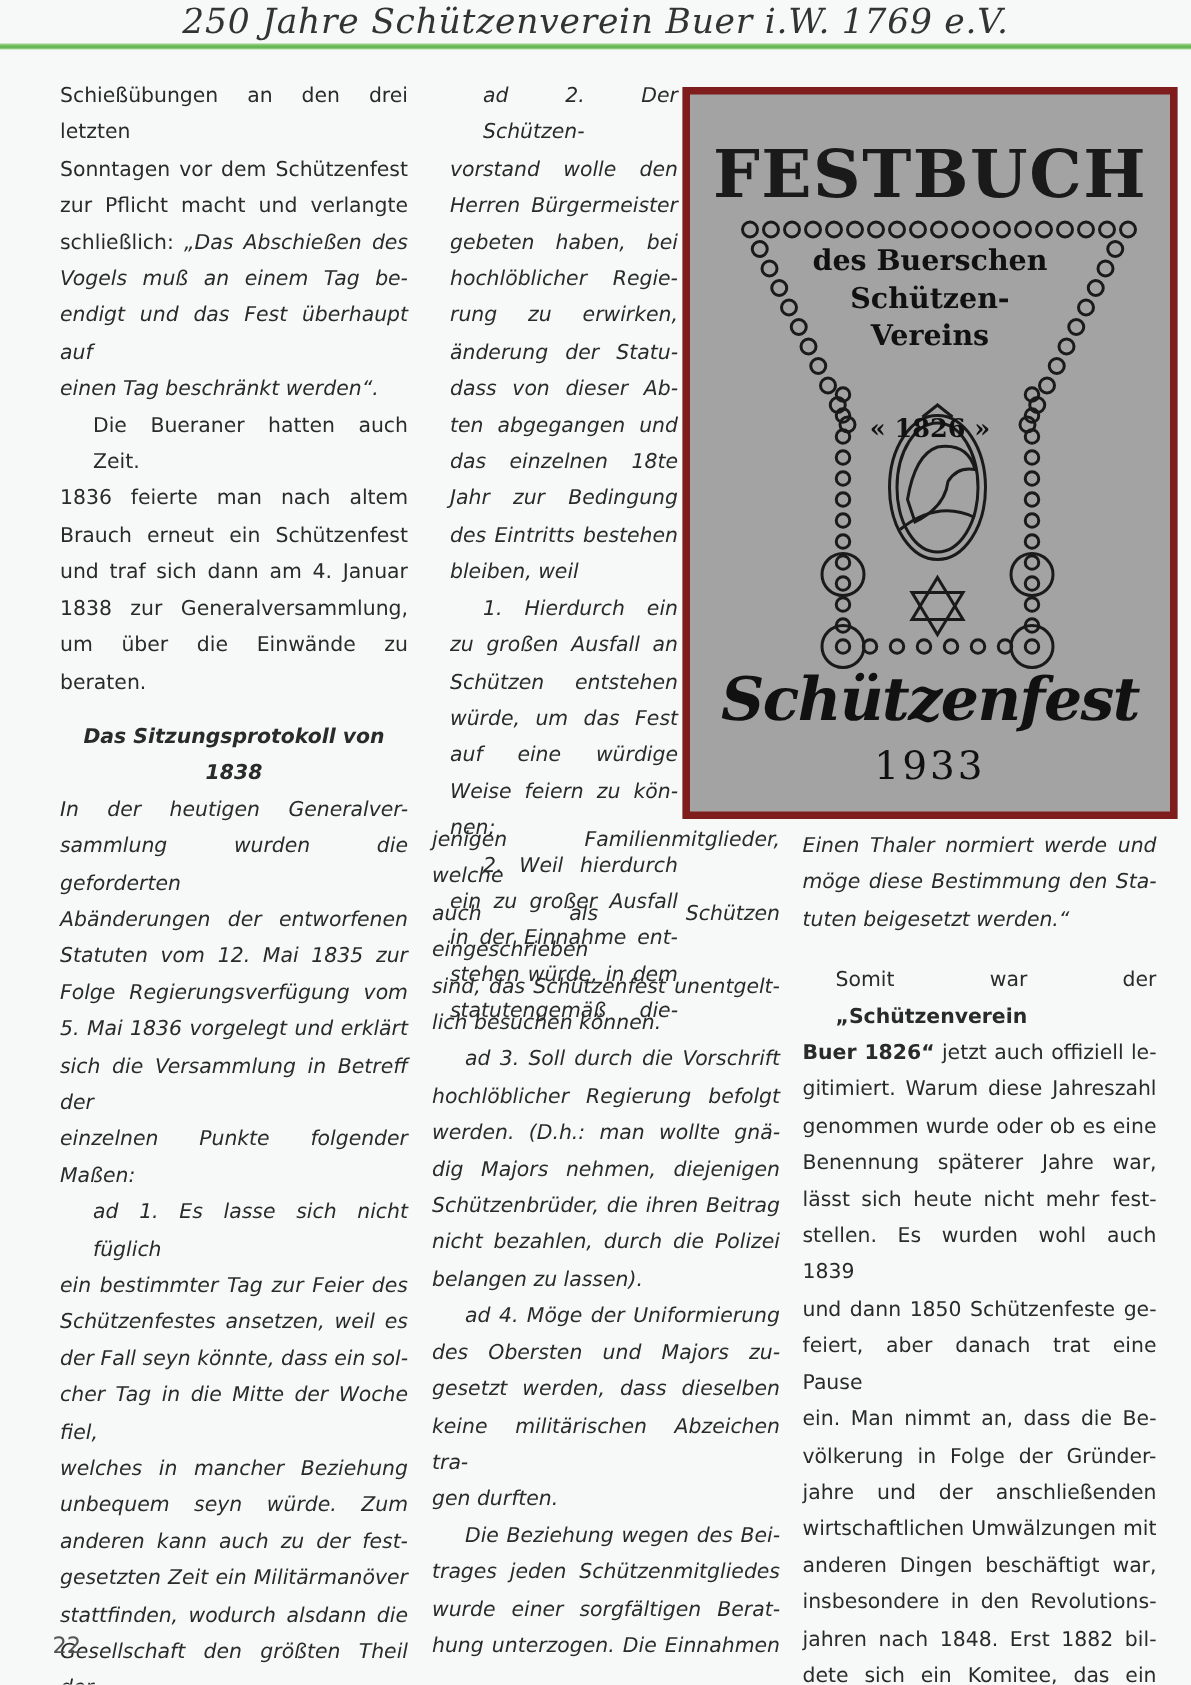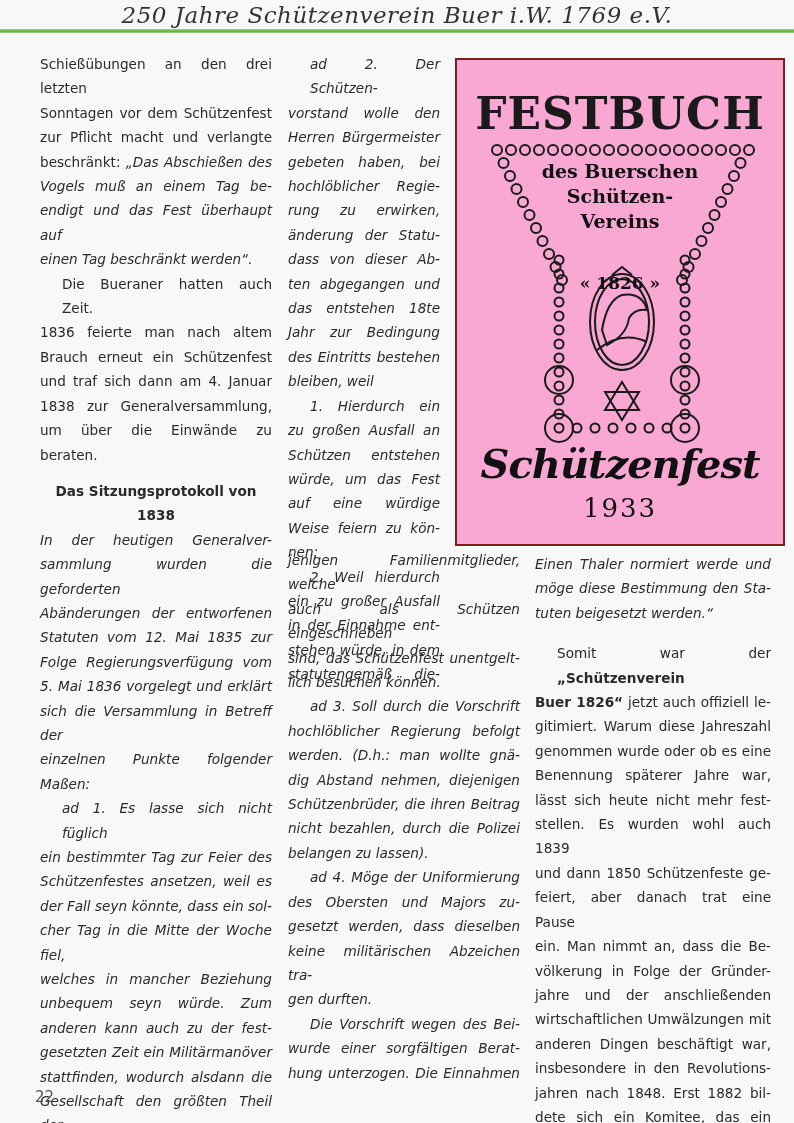--- a/index.html
+++ b/index.html
@@ -19,30 +19,30 @@
       background: linear-gradient(to bottom, #9ed68c, #5cb14a 60%, #a9dc98);
     }
     .col {
       position: absolute; font-size: 13.6px; line-height: 24.4px;
       text-align: justify; hyphens: manual;
     }
     .col p { margin: 0; }
     .col .it { font-style: italic; }
     .col .b { font-weight: bold; }
     .col .gap { margin-top: 10px; }
-    .col .heading { font-weight: bold; text-align: center; margin-top: 12px; }
+    .col .heading { font-weight: bold; text-align: center; margin-top: 12px; font-style: italic; }
     #col1 { left: 40px; top: 52px; width: 232px; }
-    #col2 { left: 288px; top: 52px; width: 152px; }
+    #col2 { left: 300px; top: 52px; width: 152px; }
     #col2b { left: 288px; top: 548px; width: 232px; }
     #col3 { left: 535px; top: 552px; width: 236px; }
     .line { display: block; text-align: justify; text-align-last: justify; }
     .line.last { text-align-last: left; }
     .figure {
       position: absolute; left: 455px; top: 58px; width: 330px; height: 488px;
-      border: 2px solid #7f1d1d; background: #f9a8d4; box-sizing: border-box;
+      border: 5px solid #7f1d1d; background: #a3a3a3; box-sizing: border-box;
     }
     .fig-title {
       position: absolute; left: 0; width: 100%; top: 28px; text-align: center;
       font-family: "DejaVu Serif", serif; font-weight: bold; font-size: 44px;
       letter-spacing: 1px; color: #1a1a1a;
     }
     .fig-svg { position: absolute; left: 0; top: 0; }
     .fig-frak {
       position: absolute; left: 0; width: 100%; text-align: center;
       font-family: "DejaVu Serif", serif; font-weight: bold; color: #111;
@@ -61,21 +61,21 @@
 <body>
 
 <div class="header-title">250 Jahre Schützenverein Buer i.W. 1769 e.V.</div>
 <div class="header-rule"></div>
 
 <div class="col" id="col1">
   <div>
     <span class="line">Schießübungen an den drei letzten</span>
     <span class="line">Sonntagen vor dem Schützenfest</span>
     <span class="line">zur Pflicht macht und verlangte</span>
-    <span class="line"><span>beschränkt: </span><span class="it">„Das Abschießen des</span></span>
+    <span class="line"><span>schließlich: </span><span class="it">„Das Abschießen des</span></span>
     <span class="line it">Vogels muß an einem Tag be-</span>
     <span class="line it">endigt und das Fest überhaupt auf</span>
     <span class="line it last">einen Tag beschränkt werden“.</span>
   </div>
   <div>
     <span class="line" style="padding-left:22px">Die Bueraner hatten auch Zeit.</span>
     <span class="line">1836 feierte man nach altem</span>
     <span class="line">Brauch erneut ein Schützenfest</span>
     <span class="line">und traf sich dann am 4. Januar</span>
     <span class="line">1838 zur Generalversammlung,</span>
@@ -111,21 +111,21 @@
   <div id="ad2">
       <span class="line it" style="padding-left: 22px;">ad 2. Der Schützen-</span>
       <span class="line it">vorstand wolle den</span>
       <span class="line it">Herren Bürgermeister</span>
       <span class="line it">gebeten haben, bei</span>
       <span class="line it">hochlöblicher Regie-</span>
       <span class="line it">rung zu erwirken,</span>
       <span class="line it">änderung der Statu-</span>
       <span class="line it">dass von dieser Ab-</span>
       <span class="line it">ten abgegangen und</span>
-      <span class="line it">das entstehen 18te</span>
+      <span class="line it">das einzelnen 18te</span>
       <span class="line it">Jahr zur Bedingung</span>
       <span class="line it">des Eintritts bestehen</span>
       <span class="line it last">bleiben, weil</span>
     </div>
   <div id="pt1">
       <span class="line it" style="padding-left: 22px;">1. Hierdurch ein</span>
       <span class="line it">zu großen Ausfall an</span>
       <span class="line it">Schützen entstehen</span>
       <span class="line it">würde, um das Fest</span>
       <span class="line it">auf eine würdige</span>
@@ -145,34 +145,35 @@
   <div id="wideA">
       <span class="line it">jenigen Familienmitglieder, welche</span>
       <span class="line it">auch als Schützen eingeschrieben</span>
       <span class="line it">sind, das Schützenfest unentgelt-</span>
       <span class="line it last">lich besuchen können.</span>
     </div>
   <div id="ad3">
       <span class="line it" style="padding-left: 22px;">ad 3. Soll durch die Vorschrift</span>
       <span class="line it">hochlöblicher Regierung befolgt</span>
       <span class="line it">werden. (D.h.: man wollte gnä-</span>
-      <span class="line it">dig Abstand nehmen, diejenigen</span>
+      <span class="line it">dig Majors nehmen, diejenigen</span>
       <span class="line it">Schützenbrüder, die ihren Beitrag</span>
       <span class="line it">nicht bezahlen, durch die Polizei</span>
       <span class="line it last">belangen zu lassen).</span>
     </div>
   <div id="ad4">
       <span class="line it" style="padding-left: 22px;">ad 4. Möge der Uniformierung</span>
       <span class="line it">des Obersten und Majors zu-</span>
       <span class="line it">gesetzt werden, dass dieselben</span>
       <span class="line it">keine militärischen Abzeichen tra-</span>
       <span class="line it last">gen durften.</span>
     </div>
   <div id="beitrag">
-      <span class="line it" style="padding-left: 22px;">Die Vorschrift wegen des Bei-</span>
+      <span class="line it" style="padding-left: 22px;">Die Beziehung wegen des Bei-</span>
+      <span class="line it">trages jeden Schützenmitgliedes</span>
       <span class="line it">wurde einer sorgfältigen Berat-</span>
       <span class="line it">hung unterzogen. Die Einnahmen</span>
     </div>
 </div>
 
 <div class="col" id="col3">
   <div id="qend">
       <span class="line it">Einen Thaler normiert werde und</span>
       <span class="line it">möge diese Bestimmung den Sta-</span>
       <span class="line it last">tuten beigesetzt werden.“</span>

